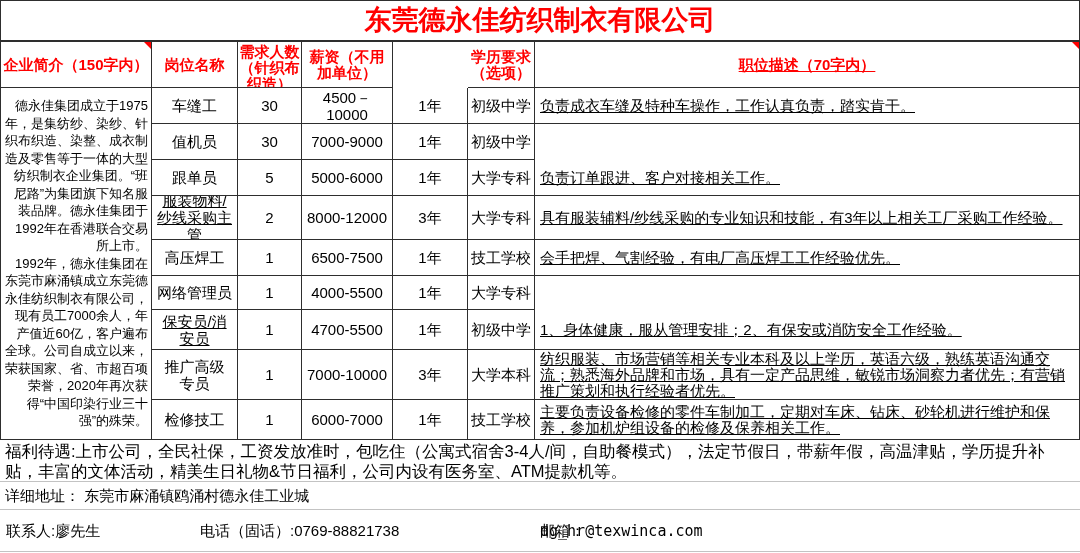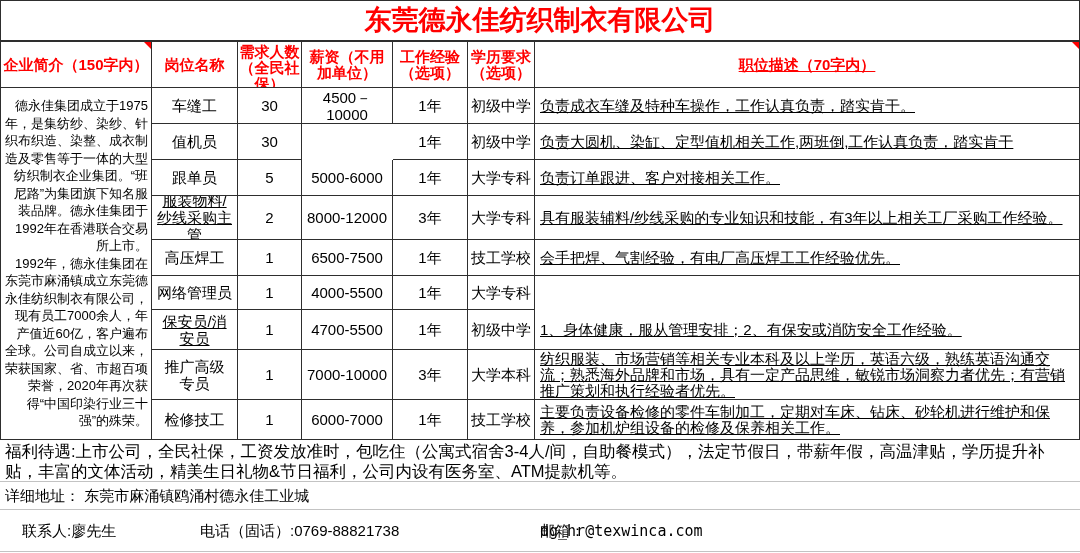--- a/index.html
+++ b/index.html
@@ -50,63 +50,62 @@
   }
   .address{
     width:1080px;height:28px;border-bottom:1px solid var(--bdlight);
     font-size:15px;line-height:27px;padding-left:5px;overflow:hidden;
   }
   .contactrow{
     width:1080px;height:42px;border-bottom:1px solid var(--bdlight);position:relative;
     font-size:15px;
   }
   .contactrow span{position:absolute;top:50%;transform:translateY(-50%);white-space:nowrap;}
-  .c-name{left:22px;}
+  .c-name{left:6px;}
   .c-phone{left:200px;}
   .c-mail{left:540px;}
   .mono{font-family:"DejaVu Sans Mono","Liberation Mono",monospace;font-size:15px;}
 </style>
 </head>
 <body>
 
 <div class="sheet">
 
   <div class="grid">
 
     <div class="cell title">东莞德永佳纺织制衣有限公司</div>
 
     <div class="cell hdr" style="grid-area:2/1">
       <span>企业简介（150字内）</span>
       <i class="tri"></i>
     </div>
     <div class="cell hdr" style="grid-area:2/2">岗位名称</div>
-    <div class="cell hdr hdr-top" style="grid-area:2/3">需求人数（全民社保）</div>
+    <div class="cell hdr hdr-top" style="grid-area:2/3">需求人数（针织布织造）</div>
     <div class="cell hdr" style="grid-area:2/4">薪资（不用加单位）</div>
-    <div class="cell hdr" style="grid-area:2/5">工作经验（选项）</div>
     <div class="cell hdr" style="grid-area:2/6">学历要求（选项）</div>
     <div class="cell hdr nor" style="grid-area:2/7">
       <span>职位描述（70字内）</span>
       <i class="tri"></i>
     </div>
 
     <div class="cell intro">德永佳集团成立于1975年，是集纺纱、染纱、针织布织造、染整、成衣制造及零售等于一体的大型纺织制衣企业集团。“班尼路”为集团旗下知名服装品牌。德永佳集团于1992年在香港联合交易所上市。
 1992年，德永佳集团在东莞市麻涌镇成立东莞德永佳纺织制衣有限公司，现有员工7000余人，年产值近60亿，客户遍布全球。公司自成立以来，荣获国家、省、市超百项荣誉，2020年再次获得“中国印染行业三十强”的殊荣。</div>
 
     <div class="cell" style="grid-area:3/2">车缝工</div>
     <div class="cell" style="grid-area:3/3">30</div>
     <div class="cell" style="grid-area:3/4">4500－10000</div>
     <div class="cell" style="grid-area:3/5">1年</div>
     <div class="cell" style="grid-area:3/6">初级中学</div>
     <div class="cell desc nor" style="grid-area:3/7">负责成衣车缝及特种车操作，工作认真负责，踏实肯干。</div>
 
     <div class="cell" style="grid-area:4/2">值机员</div>
     <div class="cell" style="grid-area:4/3">30</div>
+    <div class="cell" style="grid-area:4/4">7000-9000</div>
     <div class="cell" style="grid-area:4/5">1年</div>
     <div class="cell" style="grid-area:4/6">初级中学</div>
-    <div class="cell desc nor" style="grid-area:4/7">负责大圆机、染缸、定型值机相关工作,两班倒,工作认真负责，踏实肯干</div>
 
     <div class="cell" style="grid-area:5/2">跟单员</div>
     <div class="cell" style="grid-area:5/3">5</div>
     <div class="cell" style="grid-area:5/4">5000-6000</div>
     <div class="cell" style="grid-area:5/5">1年</div>
     <div class="cell" style="grid-area:5/6">大学专科</div>
     <div class="cell desc nor" style="grid-area:5/7">负责订单跟进、客户对接相关工作。</div>
 
     <div class="cell" style="grid-area:6/2;padding:0 4px;line-height:17px;text-decoration:underline;">服装物料/纱线采购主管</div>
     <div class="cell" style="grid-area:6/3">2</div>

